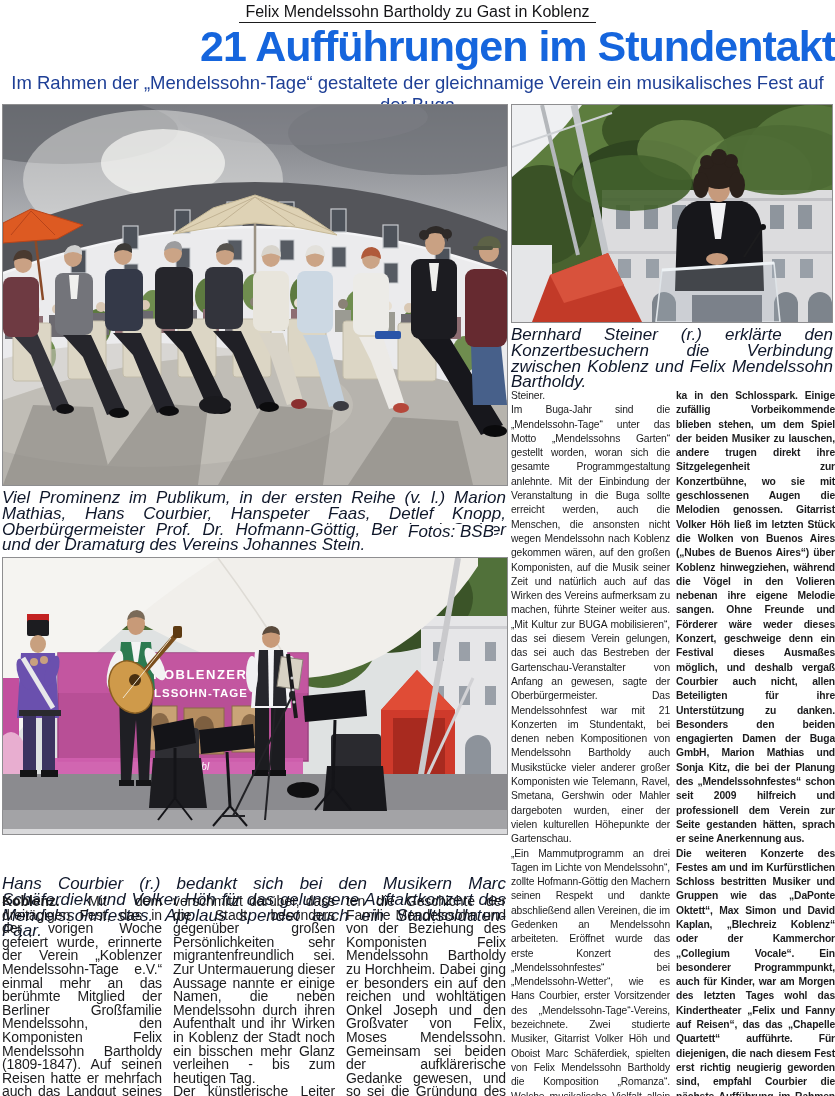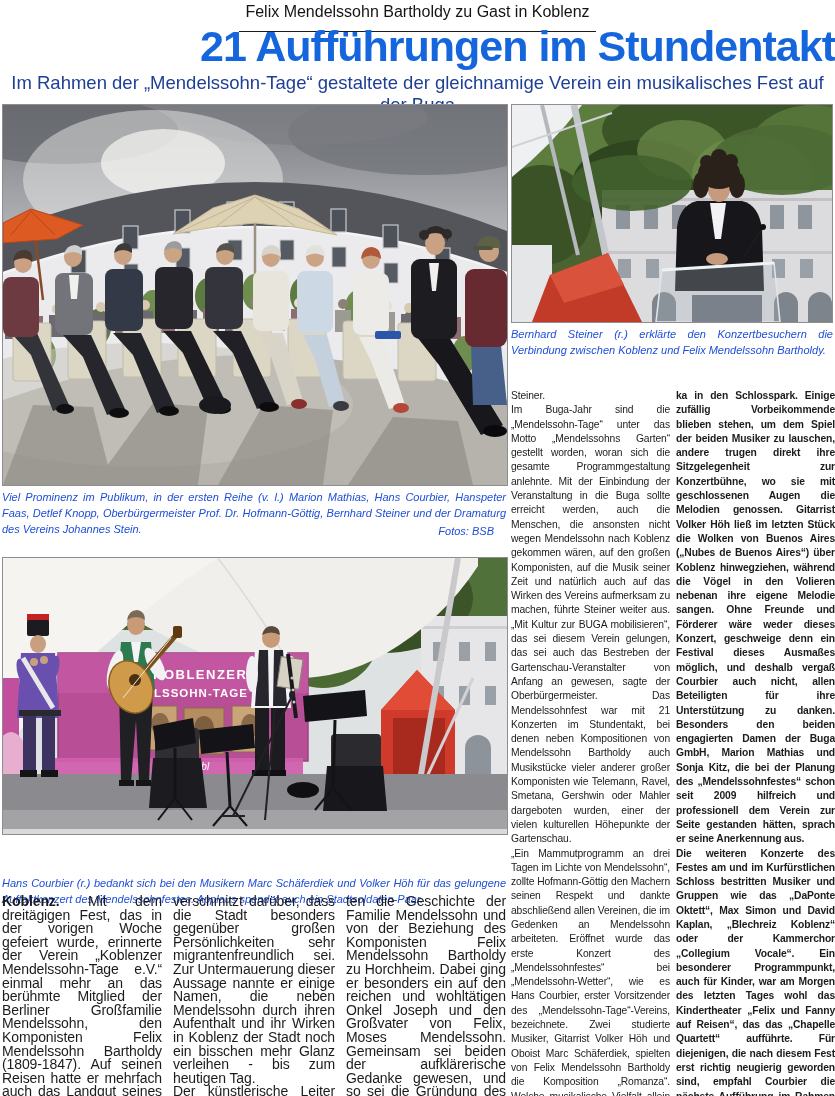--- a/index.html
+++ b/index.html
@@ -1,30 +1,30 @@
 <!DOCTYPE html>
 <html><head>
 <meta charset="utf-8">
 <style>
   html,body{margin:0;padding:0;background:#fff;}
   .page{position:relative;width:835px;height:1096px;background:#ffffff;overflow:hidden;
         font-family:"Liberation Sans",sans-serif;color:#1b1b1d;}
   .kicker{position:absolute;top:3px;left:0;right:0;text-align:center;font-size:16px;color:#141416;}
-  .kicker span{display:inline-block;border-bottom:1.5px solid #1b1b1d;padding:0 6px 10px;}
+  .kicker span{display:inline-block;border-bottom:1.5px solid #1b1b1d;padding:0 6px 1px;}
   .headline{position:absolute;top:22px;left:0;right:0;text-align:right;
             font-size:43px;font-weight:bold;color:#1565dd;letter-spacing:-1px;}
   .subhead{position:absolute;top:72px;left:0;right:0;text-align:center;
            font-size:18.5px;color:#1e3f96;}
   .photo{position:absolute;border:1px solid #8e8e90;background:#dddddd;overflow:hidden;box-sizing:border-box;}
   .photo svg{display:block;width:100%;height:100%;}
   #photo-audience{left:2px;top:104px;width:506px;height:382px;}
   #photo-speaker{left:511px;top:104px;width:322px;height:219px;}
   #photo-stage{left:2px;top:557px;width:506px;height:278px;}
-  .caption{position:absolute;font-style:italic;font-size:11px;line-height:15.8px;
-           text-align:justify;color:#1d4ed8;}
+  .caption{position:absolute;font-style:italic;font-size:17px;line-height:15.8px;
+           text-align:justify;color:#0f172a;}
   #cap-audience{left:2px;top:490px;width:504px;height:51px;}
   #cap-speaker{left:511px;top:327px;width:322px;height:35px;}
   #cap-stage{left:2px;top:839px;width:504px;height:34px;margin-top:37px;}
   .credit{position:absolute;right:12px;bottom:1px;background:#fff;padding-left:10px;font-style:italic;margin-top:14px;}
   .col{position:absolute;text-align:justify;overflow:hidden;margin-top:20px;}
   .col p{margin:0;}
   .rcol{font-size:10.3px;line-height:14.3px;letter-spacing:-0.12px;}
   #rcol1{left:511px;top:369px;width:159px;height:727px;}
   #rcol2{left:676px;top:369px;width:159px;height:727px;font-weight:bold;}
   .bcol{font-size:14px;line-height:13.6px;letter-spacing:-0.1px;}

